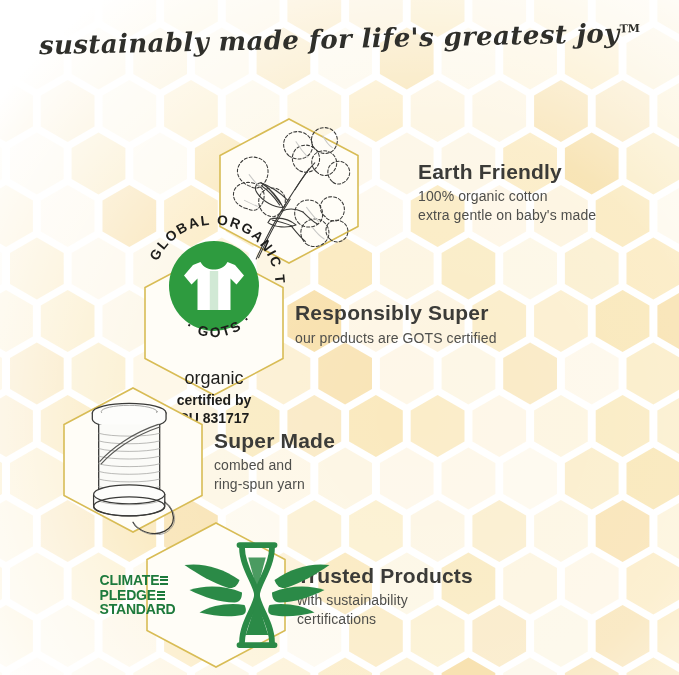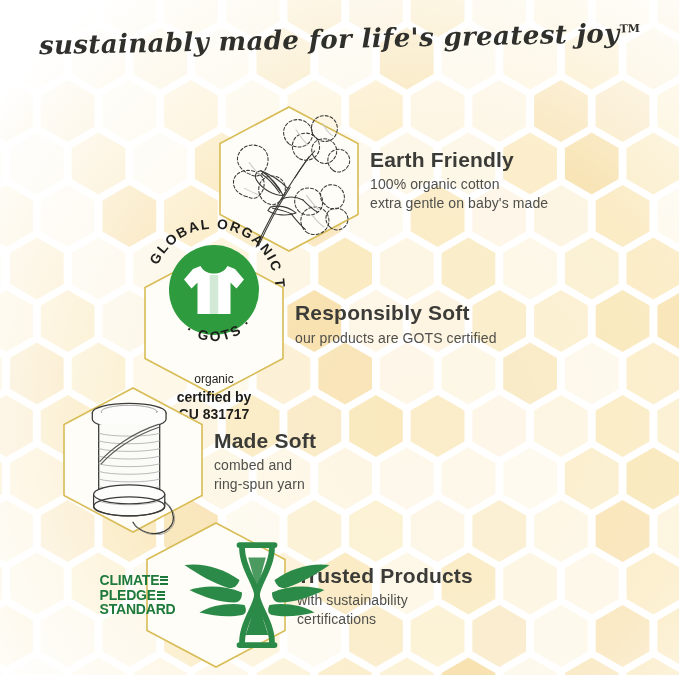--- a/index.html
+++ b/index.html
@@ -73,32 +73,32 @@
     white-space:nowrap;
   }
   .fline{
     font-size:14px;
     color:#4f4f4c;
     letter-spacing:.1px;
     white-space:nowrap;
   }
 
   
-  #feature-earth-friendly   {left:214px; top:104px;}
+  #feature-earth-friendly   {left:214px; top:116px;gap:48px;}
   #feature-responsibly-made {left:139px; top:248px;}
   #feature-super-soft       {left:58px;  top:385px;}
   #feature-trusted-products {left:141px; top:520px;}
 
   
   .gots-wrap{
     display:flex;flex-direction:column;align-items:center;
     transform:translateY(-4px);
   }
   .gots-organic{
-    font-size:12px;color:#1d1d1b;margin-top:7px;
+    font-size:18px;color:#1d1d1b;margin-top:7px;
     font-family:"Liberation Sans", sans-serif;
   }
   .gots-cert{
     font-size:14px;color:#1d1d1b;font-weight:bold;line-height:1.25;
     text-align:center;margin-top:3px;
   }
 
   
   .cpf-wrap{display:flex;align-items:center;gap:7px;}
   .cpf-words{
@@ -420,21 +420,21 @@
         </svg>
         <div class="gots-organic">organic</div>
         <div class="gots-cert">
           <div>certified by</div>
           <div>CU 831717</div>
         </div>
       </div>
     </div>
   </div>
   <div class="ftext">
-    <div class="ftitle">Responsibly Soft</div>
+    <div class="ftitle">Responsibly Super</div>
     <div class="fline">our products are GOTS certified</div>
   </div>
 </div>
 
 <div class="feature" id="feature-super-soft">
   <div class="hexcard">
     <svg viewBox="0 0 150 150">
       <polygon points="75,3 144,39.5 144,110.5 75,147 6,110.5 6,39.5" fill="#fffdf7" stroke="#d8bc55" stroke-width="1.6"></polygon>
     </svg>
     <div class="inner">
@@ -469,21 +469,21 @@
             <path d="M34 92 C44 95 68 95 78 92"></path>
           </g>
 
           <path d="M84 92 C92 98 94 110 84 115 C74 120 62 114 59 108"></path>
           <path d="M85 93 C93 99 95 110 85 116 C75 121 63 115 60 109" stroke-width="0.6" stroke="#8a8a87"></path>
         </g>
       </svg>
     </div>
   </div>
   <div class="ftext">
-    <div class="ftitle">Made Soft</div>
+    <div class="ftitle">Super Made</div>
     <div class="fline">combed and</div>
     <div class="fline">ring-spun yarn</div>
   </div>
 </div>
 
 <div class="feature" id="feature-trusted-products">
   <div class="hexcard">
     <svg viewBox="0 0 150 150">
       <polygon points="75,3 144,39.5 144,110.5 75,147 6,110.5 6,39.5" fill="#fffdf7" stroke="#d8bc55" stroke-width="1.6"></polygon>
     </svg>

